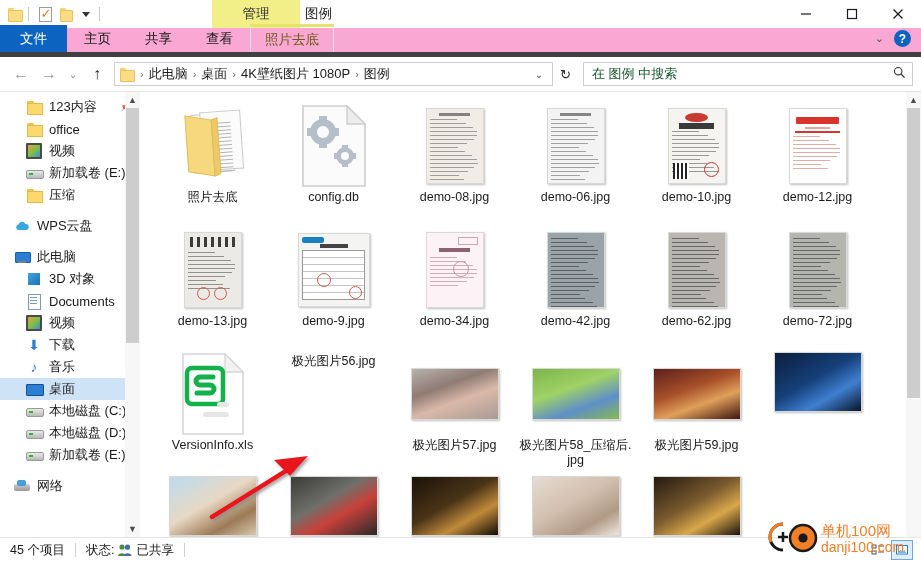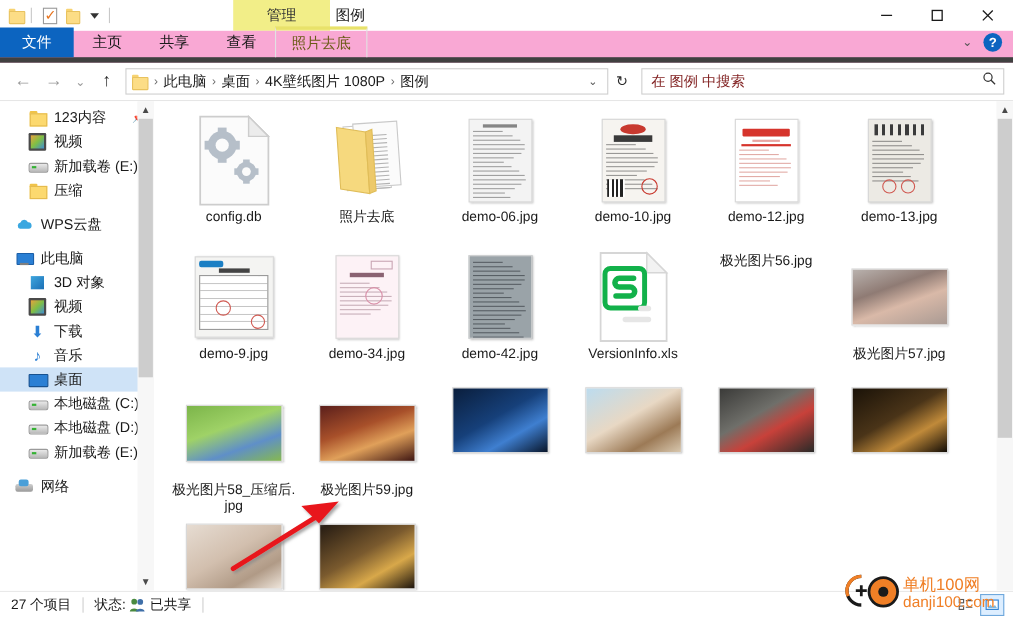--- a/index.html
+++ b/index.html
@@ -51,21 +51,21 @@
   .navbtn { width: 26px; height: 26px; display: flex; align-items: center; justify-content: center; color: #9b9b9b; font-size: 16px; }
   .navbtn.active { color: #2b2b2b; }
   .navbtn.small { width: 18px; font-size: 11px; }
   .addr-box { flex: 1; height: 24px; border: 1px solid #cfcfcf; background: #fff; display: flex; align-items: center; padding: 0 3px 0 5px; margin-left: 2px; }
   .crumb { font-size: 13px; color: #1a1a1a; padding: 0 4px; white-space: nowrap; }
   .crumb-sep { color: #6a6a6a; font-size: 11px; padding: 0 1px; }
   .addr-right { margin-left: auto; display: flex; align-items: center; }
   .addr-caret { color: #555; font-size: 10px; padding: 0 6px; }
   .refresh { color: #2b2b2b; font-size: 13px; padding: 0 5px; }
   .search-box { width: 330px; height: 24px; border: 1px solid #cfcfcf; background: #fff; display: flex; align-items: center; padding: 0 6px 0 8px; margin-left: 5px; }
-  .search-ph { font-size: 13px; color: #7f1d1d; }
+  .search-ph { font-size: 13px; color: #14532d; }
   .search-ico { margin-left: auto; color: #333; }
 
   
   .body { flex: 1; display: flex; min-height: 0; position: relative; border-top: 1px solid #e4e4e4; }
 
   
   .sidebar { width: 140px; flex: none; background: #fff; padding-top: 4px; overflow: hidden; position: relative; }
   .nav-item { height: 22px; display: flex; align-items: center; padding-left: 14px; gap: 7px; font-size: 13px; color: #1a1a1a; white-space: nowrap; position: relative; }
   .nav-item.indent1 { padding-left: 26px; }
   .nav-item.sel { background: #cfe3f7; }
@@ -213,20 +213,24 @@
   <div class="body">
 
     <div class="sidebar">
       <div id="nav-list">
           <div class="nav-item indent1">
             <span class="ico ico-folder"></span>
             <span class="lbl">123内容</span>
             <span class="pin" style="font-size: 9px; transform: none;">📌</span>
           </div>
           <div class="nav-item indent1">
+            <span class="ico ico-folder"></span>
+            <span class="lbl">office</span>
+          </div>
+          <div class="nav-item indent1">
             <span class="ico ico-video"></span>
             <span class="lbl">视频</span>
           </div>
           <div class="nav-item indent1">
             <span class="ico ico-drive"></span>
             <span class="lbl">新加载卷 (E:)</span>
           </div>
           <div class="nav-item indent1">
             <span class="ico ico-folder"></span>
             <span class="lbl">压缩</span>
@@ -239,20 +243,24 @@
             <span class="lbl">WPS云盘</span>
           </div>
           <div class="nav-gap"></div>
           <div class="nav-item">
             <span class="ico ico-pc"></span>
             <span class="lbl">此电脑</span>
           </div>
           <div class="nav-item indent1">
             <span class="ico ico-3d"></span>
             <span class="lbl">3D 对象</span>
+          </div>
+          <div class="nav-item indent1">
+            <span class="ico ico-doc"></span>
+            <span class="lbl">Documents</span>
           </div>
           <div class="nav-item indent1">
             <span class="ico ico-video"></span>
             <span class="lbl">视频</span>
           </div>
           <div class="nav-item indent1">
             <span class="ico ico-dl">⬇</span>
             <span class="lbl">下载</span>
           </div>
           <div class="nav-item indent1">
@@ -283,45 +291,20 @@
         </div>
       <div class="sb-vert">
         <div class="sb-arrow" style="top:0">▲</div>
         <div class="thumb" style="top:16px; height:235px;"></div>
         <div class="sb-arrow" style="bottom:0">▼</div>
       </div>
     </div>
 
     <div class="content">
       <div class="grid" id="file-grid">
-          <div class="cell">
-            <div class="thumb-wrap">
-              <svg width="74" height="84" viewBox="0 0 74 84">
-                <path d="M6 2 H50 L68 20 V82 H6 Z" fill="#fbfbfb" stroke="#cdcdcd" stroke-width="1.6"></path>
-                <path d="M50 2 L68 20 H50 Z" fill="#ececec" stroke="#cdcdcd" stroke-width="1.3"></path>
-                <g fill="#b6bfc9">
-                  <path d="M26 28 m-13 0 a13 13 0 1 0 26 0 a13 13 0 1 0 -26 0"></path>
-                  <rect x="22" y="12" width="8" height="8"></rect>
-                  <rect x="22" y="36" width="8" height="8"></rect>
-                  <rect x="10" y="24" width="8" height="8"></rect>
-                  <rect x="34" y="24" width="8" height="8"></rect>
-                </g>
-                <circle cx="26" cy="28" r="6" fill="#fbfbfb"></circle>
-                <g fill="#b6bfc9">
-                  <path d="M48 52 m-9 0 a9 9 0 1 0 18 0 a9 9 0 1 0 -18 0"></path>
-                  <rect x="45" y="41" width="6" height="6"></rect>
-                  <rect x="45" y="57" width="6" height="6"></rect>
-                  <rect x="37" y="49" width="6" height="6"></rect>
-                  <rect x="53" y="49" width="6" height="6"></rect>
-                </g>
-                <circle cx="48" cy="52" r="4" fill="#fbfbfb"></circle>
-              </svg>
-            </div>
-            <div class="cell-lbl">config.db</div>
-          </div>
           <div class="cell">
             <div class="thumb-wrap">
               <svg width="88" height="80" viewBox="0 0 88 80">
                 <g transform="rotate(-4 44 40)">
                   <rect x="24" y="8" width="40" height="58" fill="#fff" stroke="#c9c9c9"></rect>
                   <rect x="33" y="6" width="40" height="58" fill="#fbfbfb" stroke="#c9c9c9"></rect>
                   <rect x="41" y="17" width="22" height="1" fill="#b3b3b3"></rect>
                   <rect x="41" y="20.714285714285715" width="22" height="1" fill="#b3b3b3"></rect>
                   <rect x="41" y="24.42857142857143" width="22" height="1" fill="#b3b3b3"></rect>
                   <rect x="41" y="28.142857142857142" width="22" height="1" fill="#b3b3b3"></rect>
@@ -337,20 +320,71 @@
                   <rect x="41" y="65.28571428571428" width="22" height="1" fill="#b3b3b3"></rect>
                   <path d="M18 8 L44 14 L44 70 L18 64 Z" fill="#f6d97e" stroke="#e0bd58"></path>
                   <path d="M44 14 L50 12 L50 68 L44 70 Z" fill="#edc96a" stroke="#e0bd58"></path>
                 </g>
               </svg>
             </div>
             <div class="cell-lbl">照片去底</div>
           </div>
           <div class="cell">
             <div class="thumb-wrap">
+              <svg width="74" height="84" viewBox="0 0 74 84">
+                <path d="M6 2 H50 L68 20 V82 H6 Z" fill="#fbfbfb" stroke="#cdcdcd" stroke-width="1.6"></path>
+                <path d="M50 2 L68 20 H50 Z" fill="#ececec" stroke="#cdcdcd" stroke-width="1.3"></path>
+                <g fill="#b6bfc9">
+                  <path d="M26 28 m-13 0 a13 13 0 1 0 26 0 a13 13 0 1 0 -26 0"></path>
+                  <rect x="22" y="12" width="8" height="8"></rect>
+                  <rect x="22" y="36" width="8" height="8"></rect>
+                  <rect x="10" y="24" width="8" height="8"></rect>
+                  <rect x="34" y="24" width="8" height="8"></rect>
+                </g>
+                <circle cx="26" cy="28" r="6" fill="#fbfbfb"></circle>
+                <g fill="#b6bfc9">
+                  <path d="M48 52 m-9 0 a9 9 0 1 0 18 0 a9 9 0 1 0 -18 0"></path>
+                  <rect x="45" y="41" width="6" height="6"></rect>
+                  <rect x="45" y="57" width="6" height="6"></rect>
+                  <rect x="37" y="49" width="6" height="6"></rect>
+                  <rect x="53" y="49" width="6" height="6"></rect>
+                </g>
+                <circle cx="48" cy="52" r="4" fill="#fbfbfb"></circle>
+              </svg>
+            </div>
+            <div class="cell-lbl">config.db</div>
+          </div>
+          <div class="cell">
+            <div class="thumb-wrap">
+              <div class="doc-thumb" style="width:58px;height:76px;background:#f1ece6">
+                <div class="doc-title"></div>
+                <div class="doc-lines">
+                  <i style="width:55%;background:rgba(60,60,60,.45)"></i>
+                  <i style="width:73%;background:rgba(60,60,60,.45)"></i>
+                  <i style="width:87%;background:rgba(60,60,60,.45)"></i>
+                  <i style="width:96%;background:rgba(60,60,60,.45)"></i>
+                  <i style="width:96%;background:rgba(60,60,60,.45)"></i>
+                  <i style="width:89%;background:rgba(60,60,60,.45)"></i>
+                  <i style="width:75%;background:rgba(60,60,60,.45)"></i>
+                  <i style="width:57%;background:rgba(60,60,60,.45)"></i>
+                  <i style="width:71%;background:rgba(60,60,60,.45)"></i>
+                  <i style="width:86%;background:rgba(60,60,60,.45)"></i>
+                  <i style="width:95%;background:rgba(60,60,60,.45)"></i>
+                  <i style="width:97%;background:rgba(60,60,60,.45)"></i>
+                  <i style="width:90%;background:rgba(60,60,60,.45)"></i>
+                  <i style="width:77%;background:rgba(60,60,60,.45)"></i>
+                  <i style="width:59%;background:rgba(60,60,60,.45)"></i>
+                  <i style="width:69%;background:rgba(60,60,60,.45)"></i>
+                </div>
+              </div>
+            </div>
+            <div class="cell-lbl">demo-08.jpg</div>
+          </div>
+          <div class="cell">
+            <div class="thumb-wrap">
               <div class="doc-thumb" style="width:58px;height:76px;background:#f3f3f3">
                 <div class="doc-title"></div>
                 <div class="doc-lines">
                   <i style="width:55%;background:rgba(60,60,60,.45)"></i>
                   <i style="width:73%;background:rgba(60,60,60,.45)"></i>
                   <i style="width:87%;background:rgba(60,60,60,.45)"></i>
                   <i style="width:96%;background:rgba(60,60,60,.45)"></i>
                   <i style="width:96%;background:rgba(60,60,60,.45)"></i>
                   <i style="width:89%;background:rgba(60,60,60,.45)"></i>
                   <i style="width:75%;background:rgba(60,60,60,.45)"></i>
@@ -489,20 +523,74 @@
                   <i style="width:69%;background:rgba(35,40,45,.55)"></i>
                   <i style="width:85%;background:rgba(35,40,45,.55)"></i>
                   <i style="width:94%;background:rgba(35,40,45,.55)"></i>
                 </div>
               </div>
             </div>
             <div class="cell-lbl">demo-42.jpg</div>
           </div>
           <div class="cell">
             <div class="thumb-wrap">
+              <div class="doc-thumb" style="width:58px;height:76px;background:#b9b6b0">
+                <div class="doc-lines" style="top:7%">
+                  <i style="width:55%;background:rgba(35,40,45,.55)"></i>
+                  <i style="width:73%;background:rgba(35,40,45,.55)"></i>
+                  <i style="width:87%;background:rgba(35,40,45,.55)"></i>
+                  <i style="width:96%;background:rgba(35,40,45,.55)"></i>
+                  <i style="width:96%;background:rgba(35,40,45,.55)"></i>
+                  <i style="width:89%;background:rgba(35,40,45,.55)"></i>
+                  <i style="width:75%;background:rgba(35,40,45,.55)"></i>
+                  <i style="width:57%;background:rgba(35,40,45,.55)"></i>
+                  <i style="width:71%;background:rgba(35,40,45,.55)"></i>
+                  <i style="width:86%;background:rgba(35,40,45,.55)"></i>
+                  <i style="width:95%;background:rgba(35,40,45,.55)"></i>
+                  <i style="width:97%;background:rgba(35,40,45,.55)"></i>
+                  <i style="width:90%;background:rgba(35,40,45,.55)"></i>
+                  <i style="width:77%;background:rgba(35,40,45,.55)"></i>
+                  <i style="width:59%;background:rgba(35,40,45,.55)"></i>
+                  <i style="width:69%;background:rgba(35,40,45,.55)"></i>
+                  <i style="width:85%;background:rgba(35,40,45,.55)"></i>
+                  <i style="width:94%;background:rgba(35,40,45,.55)"></i>
+                </div>
+              </div>
+            </div>
+            <div class="cell-lbl">demo-62.jpg</div>
+          </div>
+          <div class="cell">
+            <div class="thumb-wrap">
+              <div class="doc-thumb" style="width:58px;height:76px;background:#b5b5b0">
+                <div class="doc-lines" style="top:7%">
+                  <i style="width:55%;background:rgba(35,40,45,.55)"></i>
+                  <i style="width:73%;background:rgba(35,40,45,.55)"></i>
+                  <i style="width:87%;background:rgba(35,40,45,.55)"></i>
+                  <i style="width:96%;background:rgba(35,40,45,.55)"></i>
+                  <i style="width:96%;background:rgba(35,40,45,.55)"></i>
+                  <i style="width:89%;background:rgba(35,40,45,.55)"></i>
+                  <i style="width:75%;background:rgba(35,40,45,.55)"></i>
+                  <i style="width:57%;background:rgba(35,40,45,.55)"></i>
+                  <i style="width:71%;background:rgba(35,40,45,.55)"></i>
+                  <i style="width:86%;background:rgba(35,40,45,.55)"></i>
+                  <i style="width:95%;background:rgba(35,40,45,.55)"></i>
+                  <i style="width:97%;background:rgba(35,40,45,.55)"></i>
+                  <i style="width:90%;background:rgba(35,40,45,.55)"></i>
+                  <i style="width:77%;background:rgba(35,40,45,.55)"></i>
+                  <i style="width:59%;background:rgba(35,40,45,.55)"></i>
+                  <i style="width:69%;background:rgba(35,40,45,.55)"></i>
+                  <i style="width:85%;background:rgba(35,40,45,.55)"></i>
+                  <i style="width:94%;background:rgba(35,40,45,.55)"></i>
+                </div>
+              </div>
+            </div>
+            <div class="cell-lbl">demo-72.jpg</div>
+          </div>
+          <div class="cell">
+            <div class="thumb-wrap">
               <svg width="72" height="84" viewBox="0 0 72 84">
                 <path d="M6 2 H48 L66 20 V82 H6 Z" fill="#fff" stroke="#d6d6d6" stroke-width="1.6"></path>
                 <path d="M48 2 L66 20 H48 Z" fill="#f2f2f2" stroke="#d6d6d6" stroke-width="1.3"></path>
                 <rect x="10" y="16" width="36" height="36" rx="5" fill="none" stroke="#12b14a" stroke-width="4.5"></rect>
                 <path d="M36 25 H23 a4 4 0 0 0 0 8 h10 a4 4 0 0 1 0 8 H20" fill="none" stroke="#12b14a" stroke-width="5" stroke-linecap="round"></path>
                 <rect x="40" y="50" width="12" height="5" rx="2.5" fill="#e6e6e6"></rect>
                 <rect x="26" y="60" width="26" height="5" rx="2.5" fill="#e6e6e6"></rect>
               </svg>
             </div>
             <div class="cell-lbl">VersionInfo.xls</div>
@@ -579,21 +667,21 @@
       </svg>
 
       <div class="sb-vert">
         <div class="sb-arrow" style="top:0">▲</div>
         <div class="thumb" style="top:16px; height:290px;"></div>
       </div>
     </div>
   </div>
 
   <div class="status">
-    <span>27 个项目</span>
+    <span>45 个项目</span>
     <span class="sep"></span>
     <span>状态:</span>
     <span style="display:inline-flex;margin:0 3px">
       <svg width="16" height="14" viewBox="0 0 16 14">
         <circle cx="5" cy="4" r="2.6" fill="#4a8a3f"></circle>
           <path d="M1 13 C1 9.2 9 9.2 9 13 Z" fill="#4a8a3f"></path>
         <circle cx="10.5" cy="4.2" r="2.6" fill="#3f6fa8"></circle>
           <path d="M6.5 13 C6.5 9.4 14.5 9.4 14.5 13 Z" fill="#3f6fa8"></path>
       </svg>
     </span>

